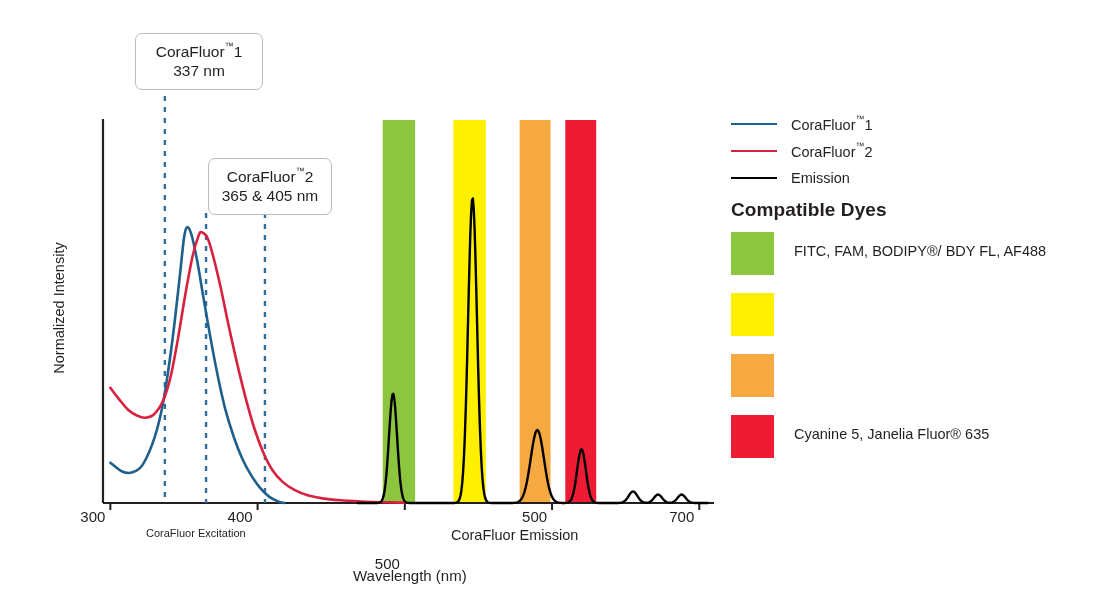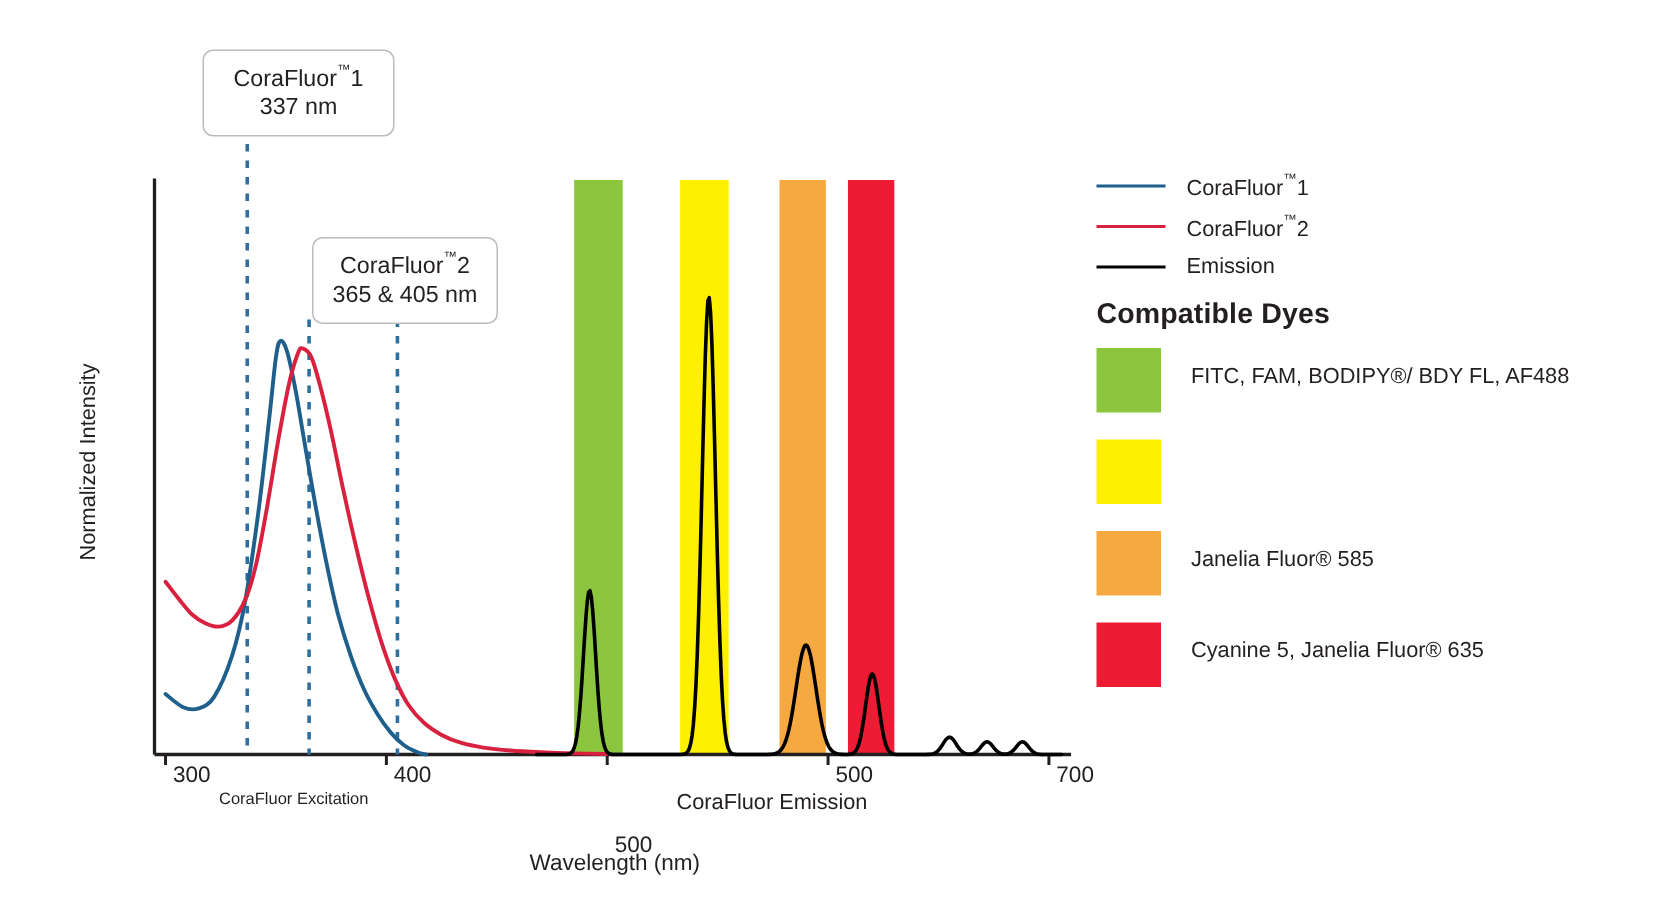--- a/index.html
+++ b/index.html
@@ -46,21 +46,21 @@
   }
   #xlabel{left:353px;top:567px;font-size:15px;}
   #sub-exc{left:146px;top:527px;font-size:11px;}
   #sub-emi{left:415px;top:527px;font-size:14.5px;margin-left:36px;}
 
   .tick-label{
     position:absolute;
     font-size:15px;
     color:#231f20;
     width:60px;
-    text-align:right;
+    text-align:left;
   }
 
   
   #legend{position:absolute;left:731px;top:110px;width:360px;}
   .leg-row{display:flex;align-items:center;height:27px;}
   .leg-line{width:46px;height:0;border-top-width:2.6px;border-top-style:solid;margin-right:14px;flex:0 0 auto;}
   .leg-text{font-size:14.5px;color:#231f20;white-space:nowrap;}
 
   #dyes-title{
     position:absolute;left:731px;top:199px;
@@ -144,19 +144,18 @@
 <div id="dyes">
     <div class="dye-row">
       <div class="dye-sw" style="background: rgb(140, 198, 63);"></div>
       <div class="dye-text">FITC, FAM, BODIPY®/ BDY FL, AF488</div>
     </div>
     <div class="dye-row">
       <div class="dye-sw" style="background: rgb(255, 240, 0);"></div>
     </div>
     <div class="dye-row">
       <div class="dye-sw" style="background: rgb(247, 169, 65);"></div>
-      <div class="dye-text">Janelia Fluor® 585</div>
     </div>
     <div class="dye-row">
       <div class="dye-sw" style="background: rgb(237, 28, 52);"></div>
       <div class="dye-text">Cyanine 5, Janelia Fluor® 635</div>
     </div>
   </div>
 
 </body></html>

